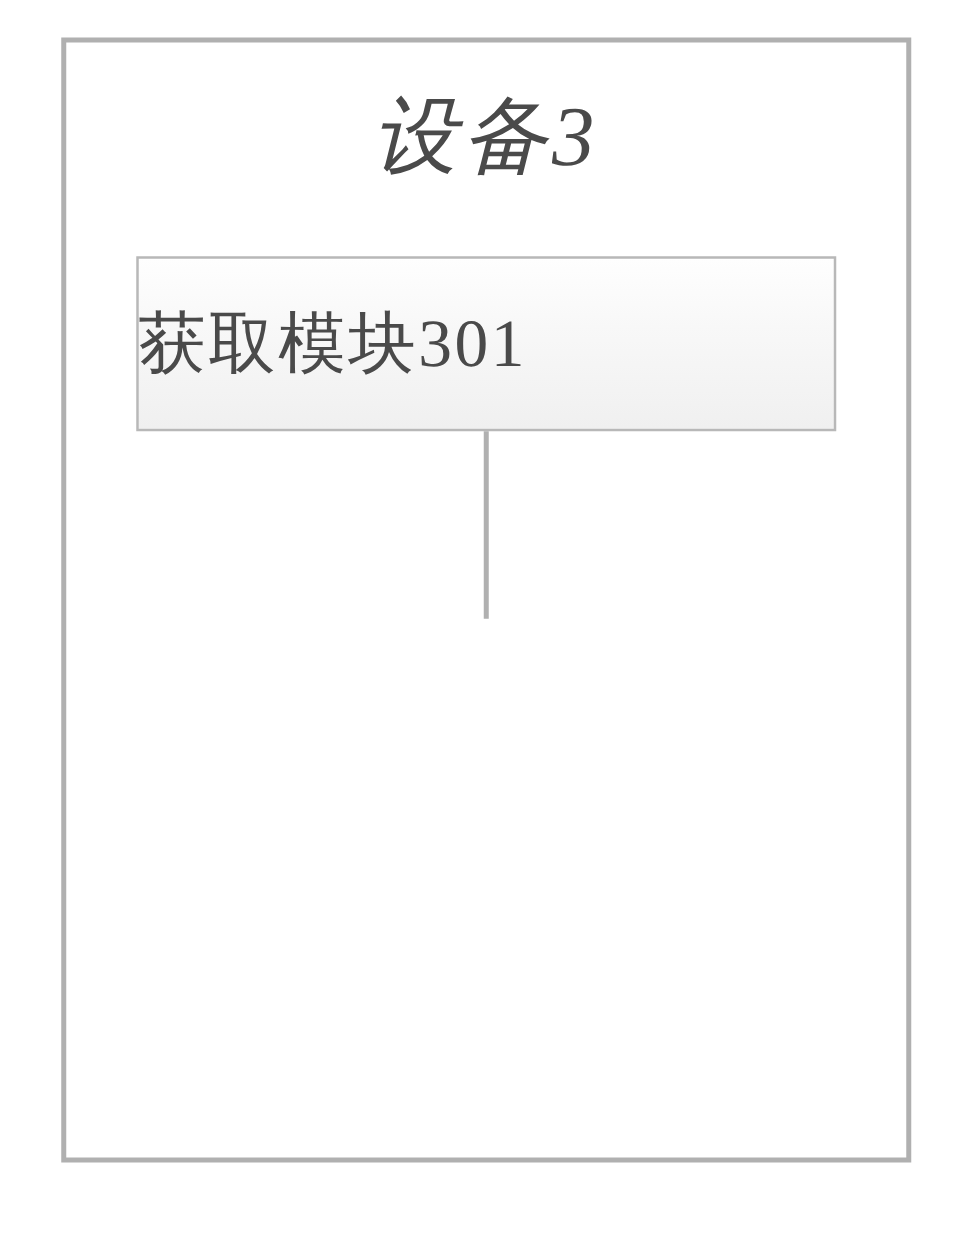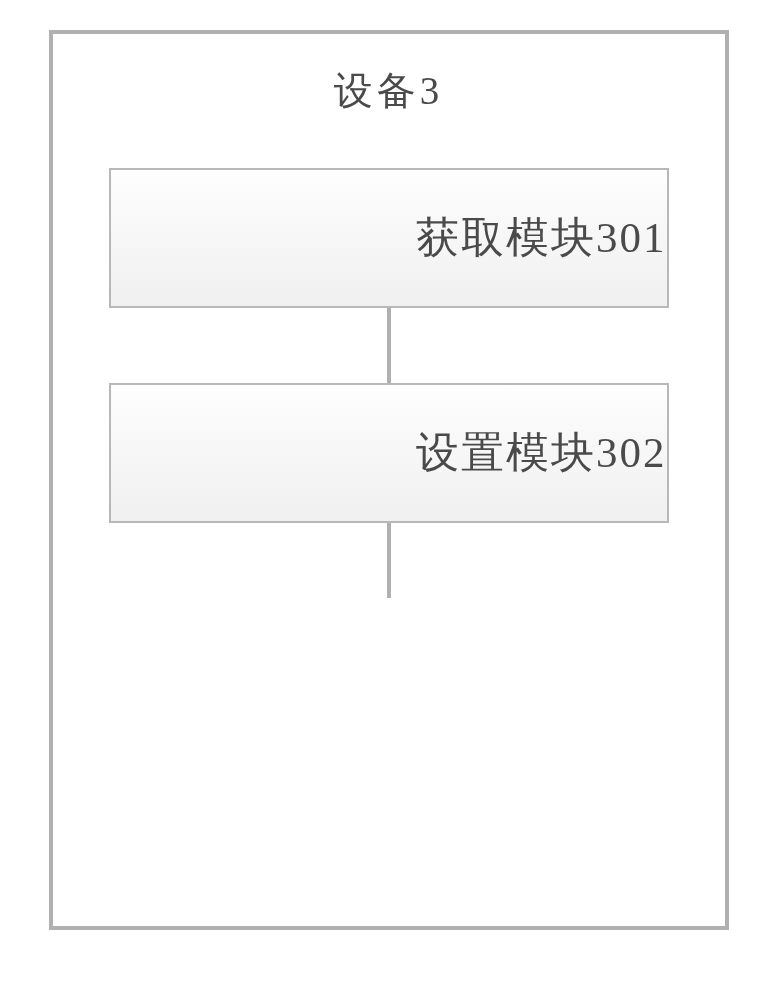--- a/index.html
+++ b/index.html
@@ -23,43 +23,44 @@
       width: 680px;
       height: 900px;
       border: 4px solid #b0b0b0;
       padding: 30px 40px 40px 40px;
       display: flex;
       flex-direction: column;
       align-items: center;
     }
     
     .title {
-      font-size: 39px;
+      font-size: 68px;
       color: #4a4a4a;
       margin-bottom: 50px;
       font-weight: normal;
       letter-spacing: 4px;
+      font-style: italic;
     }
     
     .blocks-container {
       display: flex;
       flex-direction: column;
       align-items: center;
       width: 100%;
     }
     
     .module-block {
       width: 560px;
       height: 140px;
       border: 2px solid #b8b8b8;
       background: linear-gradient(to bottom, #fefefe 0%, #f8f8f8 40%, #f0f0f0 100%);
       display: flex;
       align-items: center;
-      justify-content: flex-end;
-      font-size: 43px;
+      justify-content: flex-start;
+      font-size: 54px;
       color: #4a4a4a;
       letter-spacing: 2px;
       box-shadow: inset 0 1px 0 rgba(255,255,255,0.8);
     }
     
     .connector {
       width: 4px;
       height: 75px;
       background: #b0b0b0;
     }
@@ -70,20 +71,17 @@
 <div class="outer-container">
   <div class="title">设备3</div>
 
   <div class="blocks-container">
     <div class="module-block">
       <span>获取模块301</span>
     </div>
 
     <div class="connector"></div>
 
-    <div class="module-block">
-      <span>设置模块302</span>
-    </div>
 
     <div class="connector"></div>
 
   </div>
 </div>
 
 </body></html>

